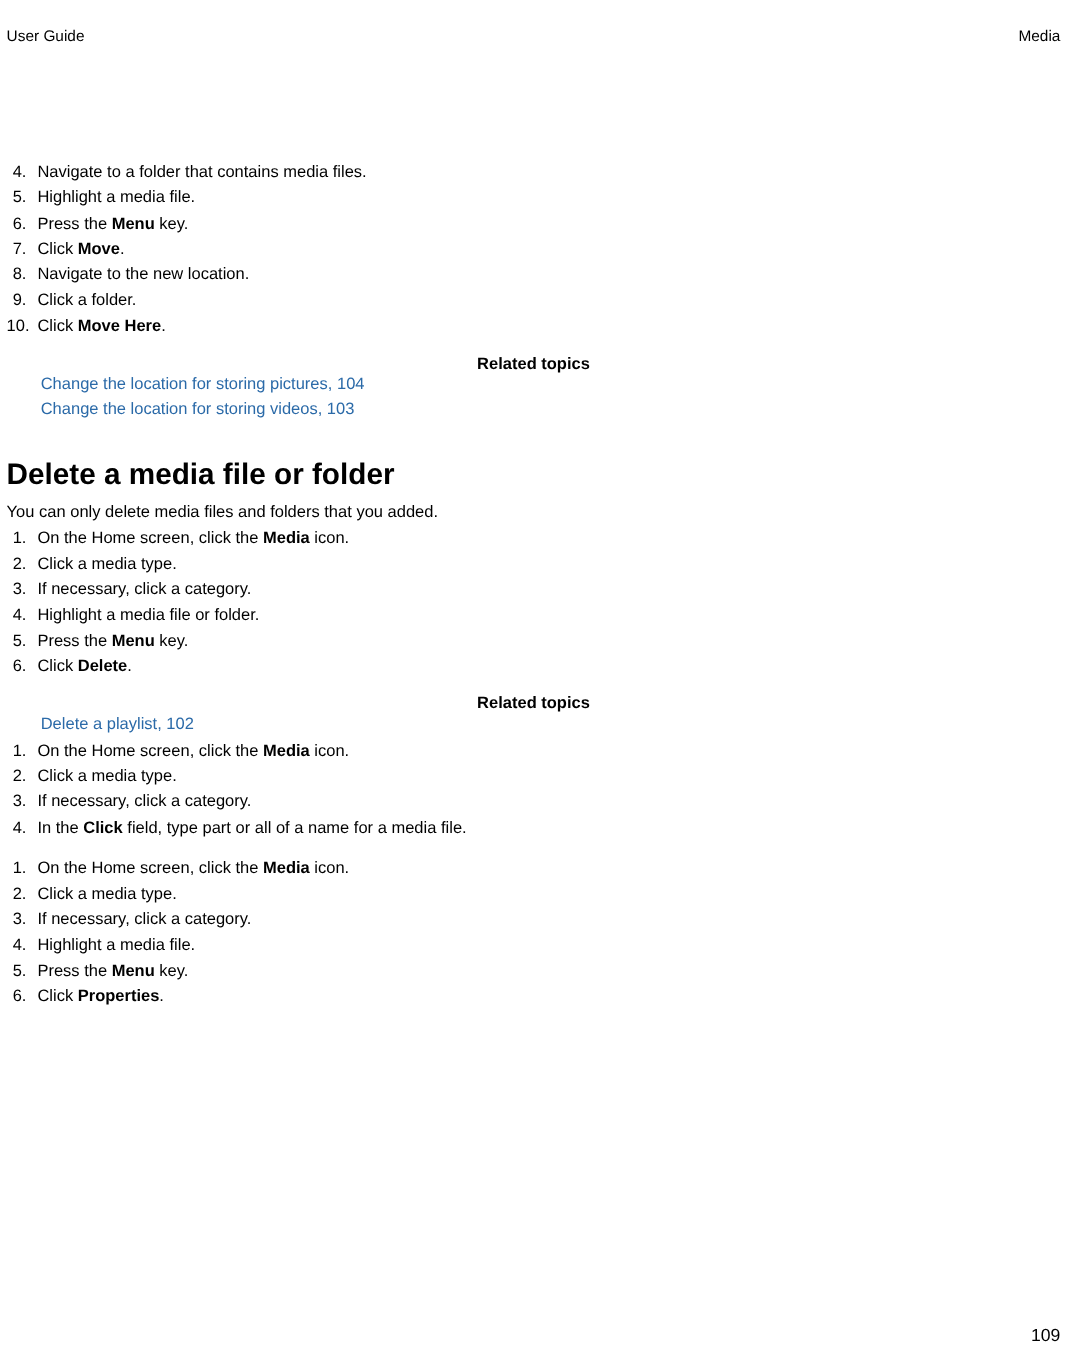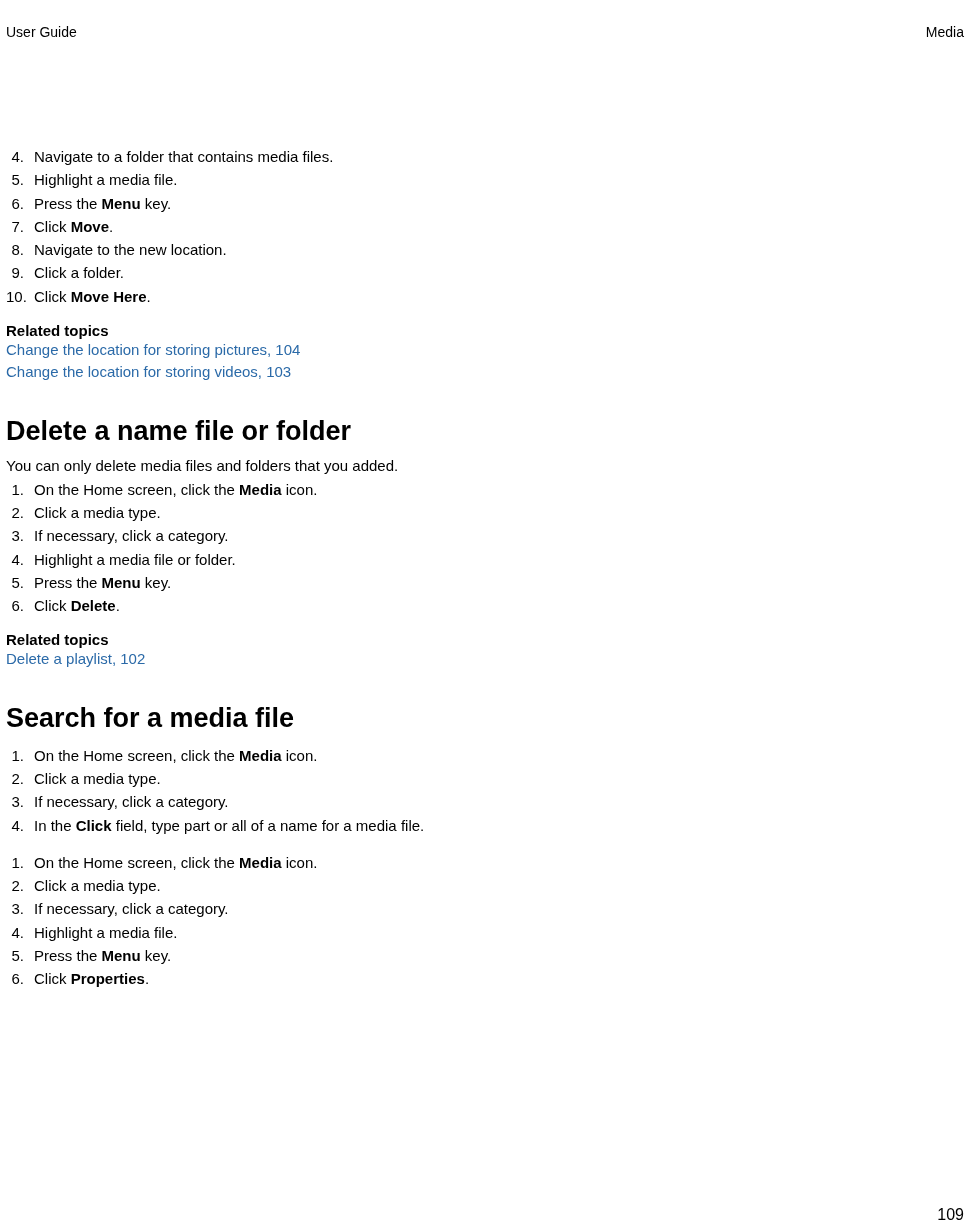--- a/index.html
+++ b/index.html
@@ -42,27 +42,29 @@
     .ordered-list .txt {
       flex: 1;
     }
     .bold {
       font-weight: 700;
     }
     .related-heading {
       font-weight: 700;
       font-size: 15px;
       margin-top: 0;
+      text-align: center;
     }
     .link {
       color: #2b6aa8;
       font-size: 15px;
       line-height: 1.5;
       cursor: pointer;
       display: block;
+      margin-left: 31px;
     }
     .section-h2 {
       font-size: 27px;
       font-weight: 700;
       margin-top: 32px;
       margin-bottom: 10px;
     }
     .intro {
       font-size: 15px;
       margin-bottom: 4px;
@@ -114,21 +116,21 @@
         <span class="txt">Click <span class="bold">Move Here</span>.</span>
       </li>
     </ol>
 
   <div class="related-heading">Related topics</div>
   <div>
       <a class="link">Change the location for storing pictures, 104</a>
       <a class="link">Change the location for storing videos, 103</a>
     </div>
 
-  <h2 class="section-h2">Delete a name file or folder</h2>
+  <h2 class="section-h2">Delete a media file or folder</h2>
   <p class="intro">You can only delete media files and folders that you added.</p>
   <ol class="ordered-list">
       <li>
         <span class="num">1.</span>
         <span class="txt">On the Home screen, click the <span class="bold">Media</span> icon.</span>
       </li>
       <li>
         <span class="num">2.</span>
         <span class="txt">Click a media type.</span>
       </li>
@@ -148,21 +150,20 @@
         <span class="num">6.</span>
         <span class="txt">Click <span class="bold">Delete</span>.</span>
       </li>
     </ol>
 
   <div class="related-heading">Related topics</div>
   <div>
       <a class="link">Delete a playlist, 102</a>
     </div>
 
-  <h2 class="section-h2">Search for a media file</h2>
   <ol class="ordered-list">
       <li>
         <span class="num">1.</span>
         <span class="txt">On the Home screen, click the <span class="bold">Media</span> icon.</span>
       </li>
       <li>
         <span class="num">2.</span>
         <span class="txt">Click a media type.</span>
       </li>
       <li>

